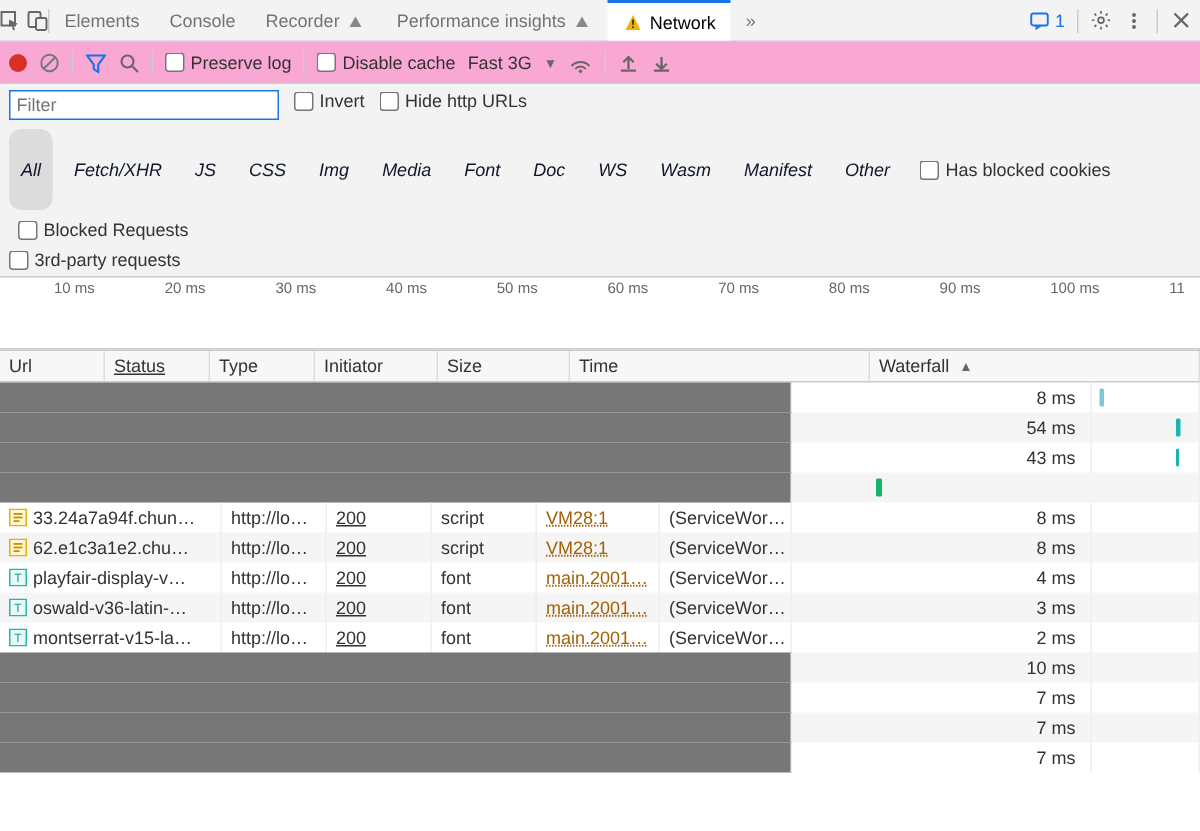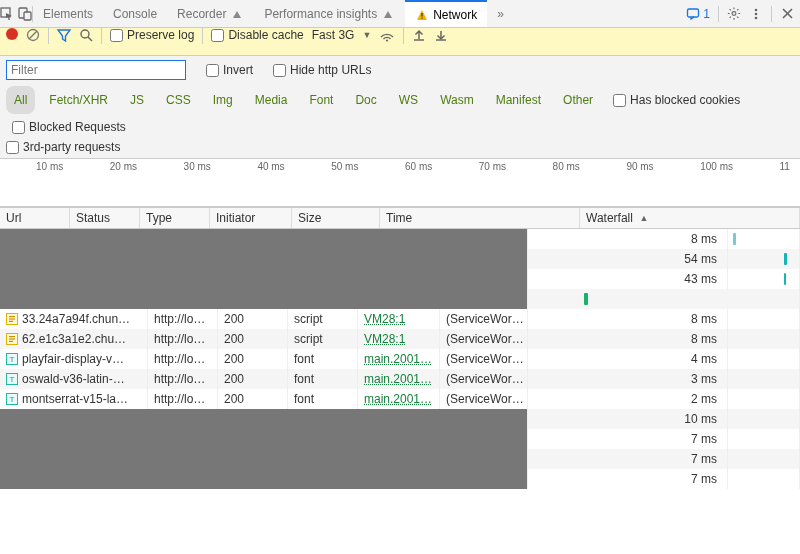--- a/index.html
+++ b/index.html
@@ -4,53 +4,53 @@
 <style>
   * { box-sizing: border-box; margin: 0; padding: 0; }
   body { font-family: -apple-system, "Segoe UI", Arial, sans-serif; font-size: 12px; color: #333; background: #fff; width: 800px; height: 554px; overflow: hidden; }
   .topbar { display: flex; align-items: center; height: 28px; border-bottom: 1px solid #ccc; background: #f3f3f3; }
   .topbar .tab { padding: 0 10px; height: 100%; display: flex; align-items: center; gap: 4px; cursor: default; color: #737373; }
   .topbar .tab.active { color: #000; background: #fff; border-top: 2px solid #1a73e8; }
   .topbar .ico { width: 14px; height: 14px; display: inline-flex; align-items: center; justify-content: center; }
   .topbar .spacer { flex: 1; }
   .topbar .right { display: flex; align-items: center; gap: 8px; padding-right: 6px; }
   .lnk { color: #1a73e8; display: flex; align-items: center; gap: 3px; }
-  .toolbar { display: flex; align-items: flex-start; height: 28px; border-bottom: 1px solid #ccc; background: #fef9c3; padding: 0 6px; gap: 8px; }
+  .toolbar { display: flex; align-items: center; height: 28px; border-bottom: 1px solid #ccc; background: #f9a8d4; padding: 0 6px; gap: 8px; }
   .sep { width: 1px; height: 16px; background: #ccc; }
   .circle-red { width: 12px; height: 12px; border-radius: 50%; background: #d93025; }
   .ico-gray { color: #666; }
   .ico-blue { color: #1a73e8; }
   .chk { display: flex; align-items: center; gap: 4px; color: #333; }
   .chk input { margin: 0; width: 13px; height: 13px; }
   .thr { display: flex; align-items: center; gap: 8px; }
   .filters { background: #f3f3f3; border-bottom: 1px solid #ccc; padding: 4px 6px; }
-  .filters .row1 { display: flex; align-items: center; gap: 20px; margin-bottom: 6px; }
+  .filters .row1 { display: flex; align-items: flex-start; gap: 10px; margin-bottom: 6px; }
   .filter-input { width: 180px; height: 20px; border: 1px solid #1a73e8; outline: none; padding: 0 4px; font-size: 12px; background: #fff; }
   .filters .row2 { display: flex; align-items: center; gap: 6px; flex-wrap: wrap; margin-bottom: 6px; }
-  .pill { padding: 7px 8px; border-radius: 8px; color: #4d7c0f; cursor: pointer; font-size: 12px; }
+  .pill { padding: 20px 8px; border-radius: 8px; color: #0f172a; cursor: pointer; font-size: 12px; font-style: italic; }
   .pill.active { background: #dcdcdc; }
   .filters .row3 { display: flex; align-items: center; gap: 10px; }
   .timeline { height: 48px; border-bottom: 1px solid #ccc; position: relative; padding-top: 2px; }
   .timeline .ticks { display: flex; justify-content: space-between; padding: 0 10px 0 36px; font-size: 10px; color: #666; }
   .table { width: 100%; }
   .thead { display: flex; background: #f7f7f7; border-bottom: 1px solid #ccc; border-top: 1px solid #ccc; height: 22px; align-items: stretch; }
   .th { padding: 3px 6px; border-right: 1px solid #ddd; color: #333; font-size: 12px; display: flex; align-items: center; }
   .col-name { width: 148px; }
   .col-url { width: 70px; }
-  .col-status { width: 70px; }
+  .col-status { width: 70px; text-decoration: underline; }
   .col-type { width: 70px; }
   .col-init { width: 82px; }
   .col-size { width: 88px; }
   .col-time { width: 200px; }
   .col-wf { flex: 1; position: relative; }
   .tbody .tr { display: flex; height: 20px; align-items: stretch; }
   .tbody .tr.alt { background: #f5f5f5; }
   .td { padding: 2px 6px; border-right: 1px solid #eee; overflow: hidden; white-space: nowrap; text-overflow: ellipsis; font-size: 12px; display: flex; align-items: center; }
   .td.col-time { justify-content: flex-end; padding-right: 10px; }
-  .td a { color: #15803d; text-decoration: underline dotted; }
+  .td a { color: #a16207; text-decoration: underline dotted; }
   .mask { background: #777; }
   .mask-left { width: 528px; border-right: 1px solid #eee; }
   .file-ico { width: 12px; height: 12px; margin-right: 4px; flex-shrink: 0; }
   .wf-bar { position: absolute; top: 4px; height: 12px; border-radius: 1px; }
   svg { display: block; }
   .caret { font-size: 9px; color: #666; }
   .dev-arrow { margin-right: 4px; }
 </style>
 </head>
 <body>

